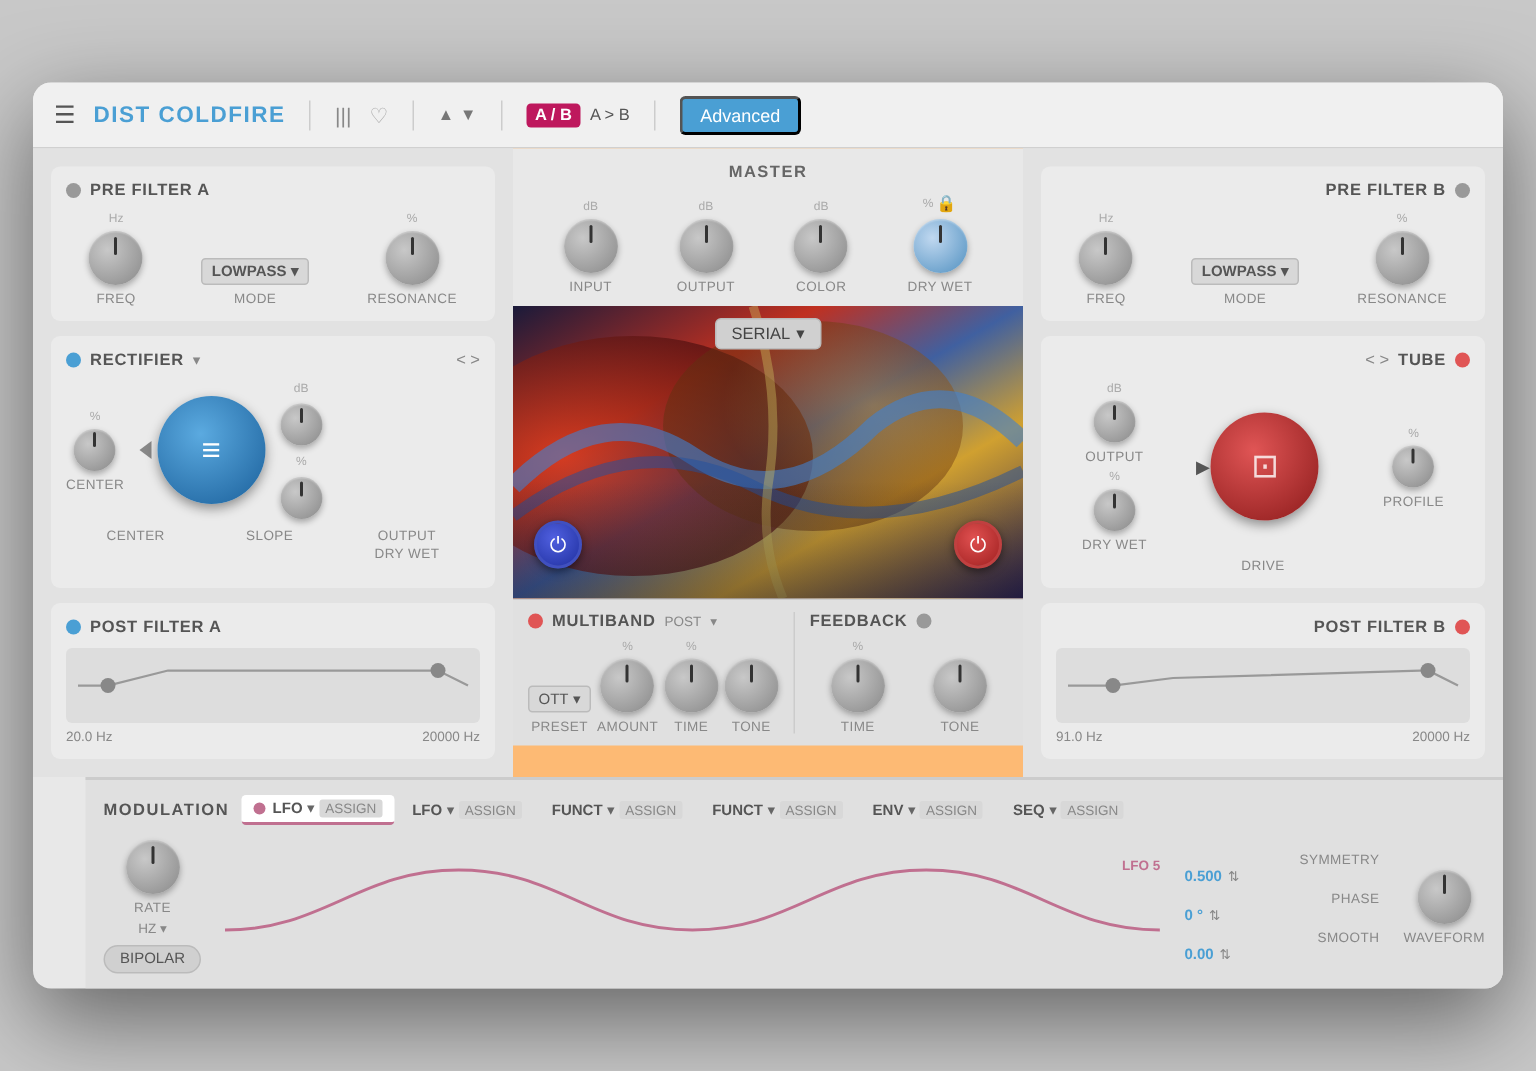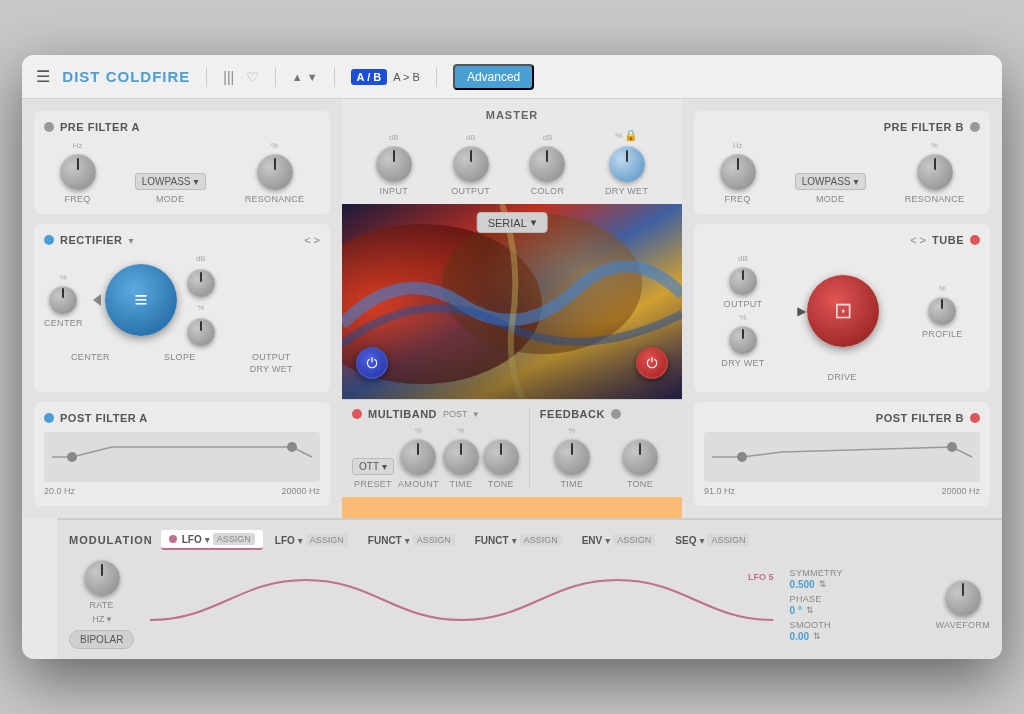--- a/index.html
+++ b/index.html
@@ -67,21 +67,21 @@
       font-size: 11px;
     }
     .header-ab {
       display: flex;
       align-items: center;
       gap: 6px;
       font-size: 11px;
       color: #555;
     }
     .ab-button {
-      background: #1d4ed8;
+      background: #be185d;
       color: white;
       padding: 2px 6px;
       border-radius: 3px;
       font-size: 11px;
       font-weight: 600;
     }
     .header-advanced {
       background: #4a9fd4;
       color: white;
       padding: 4px 12px;
@@ -204,20 +204,21 @@
       background: #d8d8d8;
       border: 1px solid #bbb;
       border-radius: 3px;
       padding: 2px 6px;
       font-size: 10px;
       color: #555;
       cursor: pointer;
       display: flex;
       align-items: flex-end;
       gap: 3px;
+      font-weight: bold;
     }
 
     
     .rectifier-section {
       background: #ebebeb;
       border-radius: 6px;
       padding: 10px;
       flex: 1;
     }
     .rectifier-content {
@@ -538,20 +539,21 @@
     .mod-right {
       width: 130px;
       display: flex;
       flex-direction: column;
       gap: 4px;
     }
     .mod-param-row {
       display: flex;
       flex-direction: column;
       gap: 1px;
+      text-align: right;
     }
     .mod-param-label {
       font-size: 9px;
       color: #888;
       text-transform: uppercase;
       letter-spacing: 0.3px;
     }
     .mod-param-value {
       font-size: 10px;
       color: #4a9fd4;

